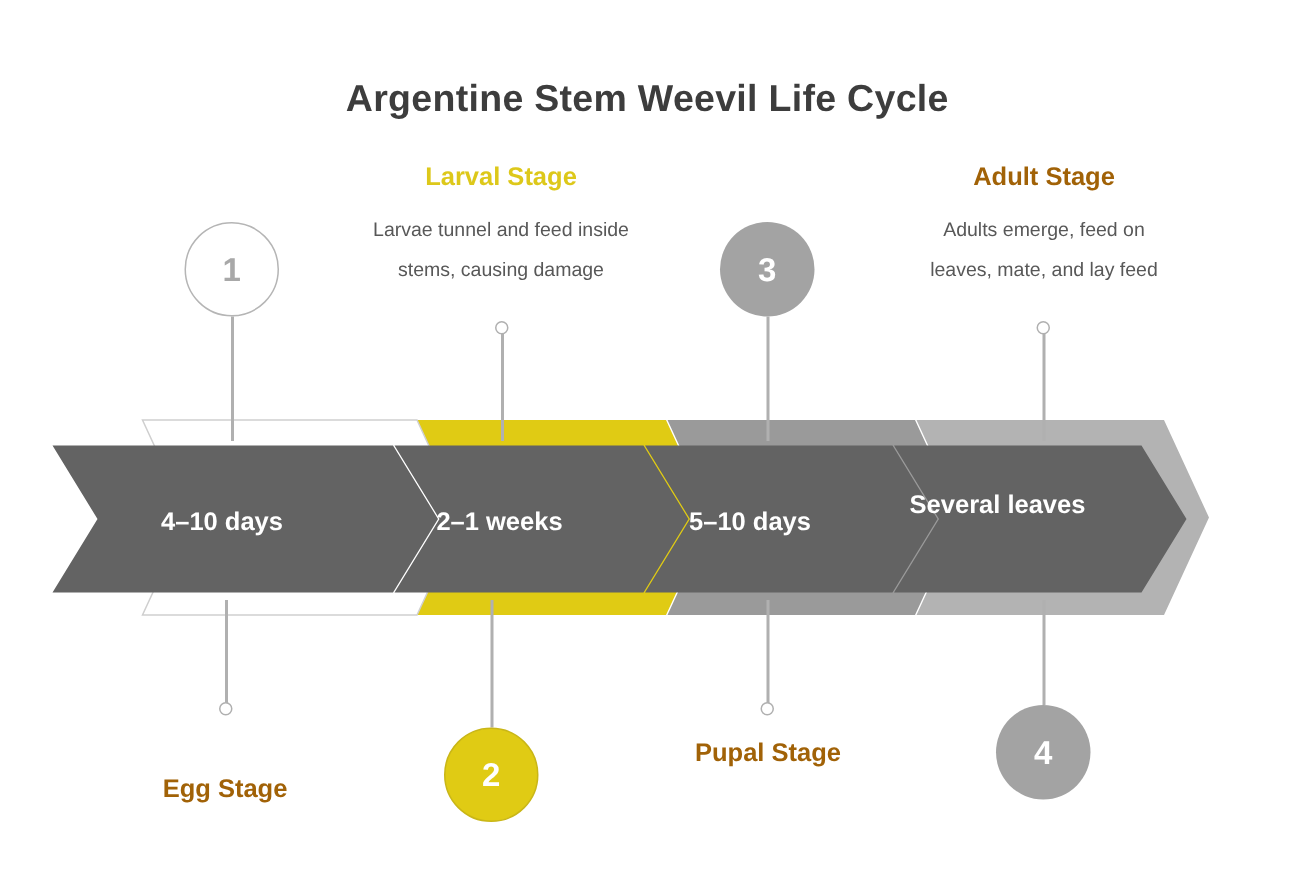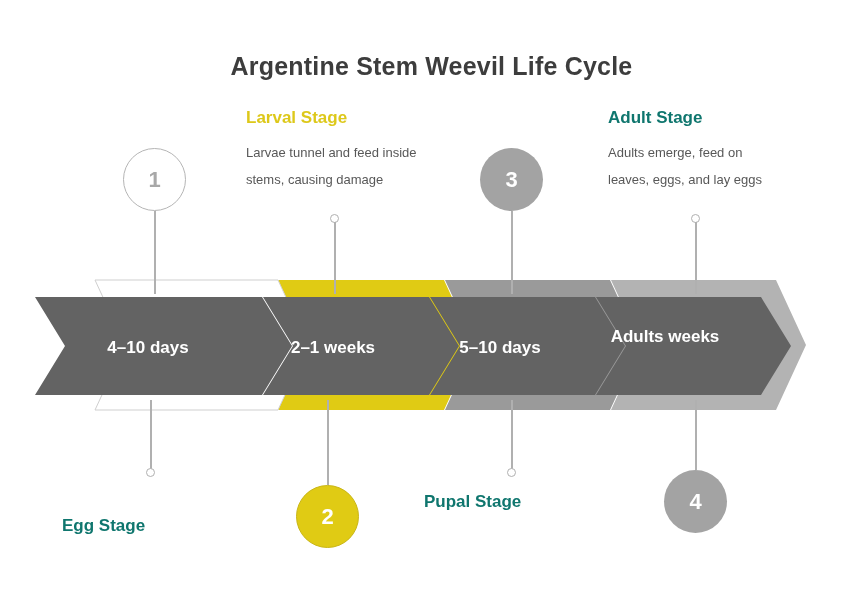--- a/index.html
+++ b/index.html
@@ -50,26 +50,26 @@
     font-size: 17px;
     font-weight: bold;
     text-align: center;
     line-height: 22px;
     pointer-events: none;
   }
 
   
   .stage-block {
     position: absolute;
-    text-align: left;
+    text-align: center;
   }
   .stage-title {
     font-size: 17px;
     font-weight: bold;
-    color: #0f766e;
+    color: #a16207;
     margin: 0 0 11px 0;
     line-height: 20px;
   }
   .stage-title.accent {
     color: #ddc81a;
   }
   .stage-desc {
     font-size: 13px;
     color: #585858;
     line-height: 27px;
@@ -139,21 +139,21 @@
 
     <polygon points="596,27 761,27 791,76 761,125 596,125 626,76" fill="#636363"></polygon>
     <polygon points="430,27 595,27 625,76 595,125 430,125 460,76" fill="#636363"></polygon>
     <polygon points="263,27 429,27 459,76 429,125 263,125 293,76" fill="#636363"></polygon>
     <polygon points="35,27 262,27 292,76 262,125 35,125 65,76" fill="#636363"></polygon>
   </svg>
 
   <div class="chev-label" style="left:48px; top:337px; width:200px;">4–10 days</div>
   <div class="chev-label" style="left:243px; top:337px; width:180px;">2–1 weeks</div>
   <div class="chev-label" style="left:420px; top:337px; width:160px;">5–10 days</div>
-  <div class="chev-label" style="left:600px; top:326px; width:130px;">Adults weeks</div>
+  <div class="chev-label" style="left:600px; top:326px; width:130px;">Several leaves</div>
 
   <div class="num-circle outline" style="left:123px; top:148px;">
     <span>1</span>
   </div>
   <div class="connector" style="left:154px; top:211px; height:83px;"></div>
   <div class="connector" style="left:150px; top:400px; height:70px;"></div>
   <div class="ring" style="left:146px; top:468px;"></div>
   <div class="stage-block" style="left:62px; top:492px; width:176px;margin-top:24px;">
     <div class="stage-title">Egg Stage</div>
   </div>
@@ -174,21 +174,21 @@
   </div>
   <div class="connector" style="left:511px; top:211px; height:83px;"></div>
   <div class="connector" style="left:511px; top:400px; height:70px;"></div>
   <div class="ring" style="left:507px; top:468px;"></div>
   <div class="stage-block" style="left:424px; top:492px; width:176px;">
     <div class="stage-title">Pupal Stage</div>
   </div>
 
   <div class="stage-block" style="left:608px; top:108px; width:176px;">
     <div class="stage-title">Adult Stage</div>
-    <div class="stage-desc">Adults emerge, feed on leaves, eggs, and lay eggs</div>
+    <div class="stage-desc">Adults emerge, feed on leaves, mate, and lay feed</div>
   </div>
   <div class="ring" style="left:691px; top:214px;"></div>
   <div class="connector" style="left:695px; top:222px; height:72px;"></div>
   <div class="connector" style="left:695px; top:400px; height:70px;"></div>
   <div class="num-circle solid-gray" style="left:664px; top:470px;">
     <span>4</span>
   </div>
 
 </div>
 

